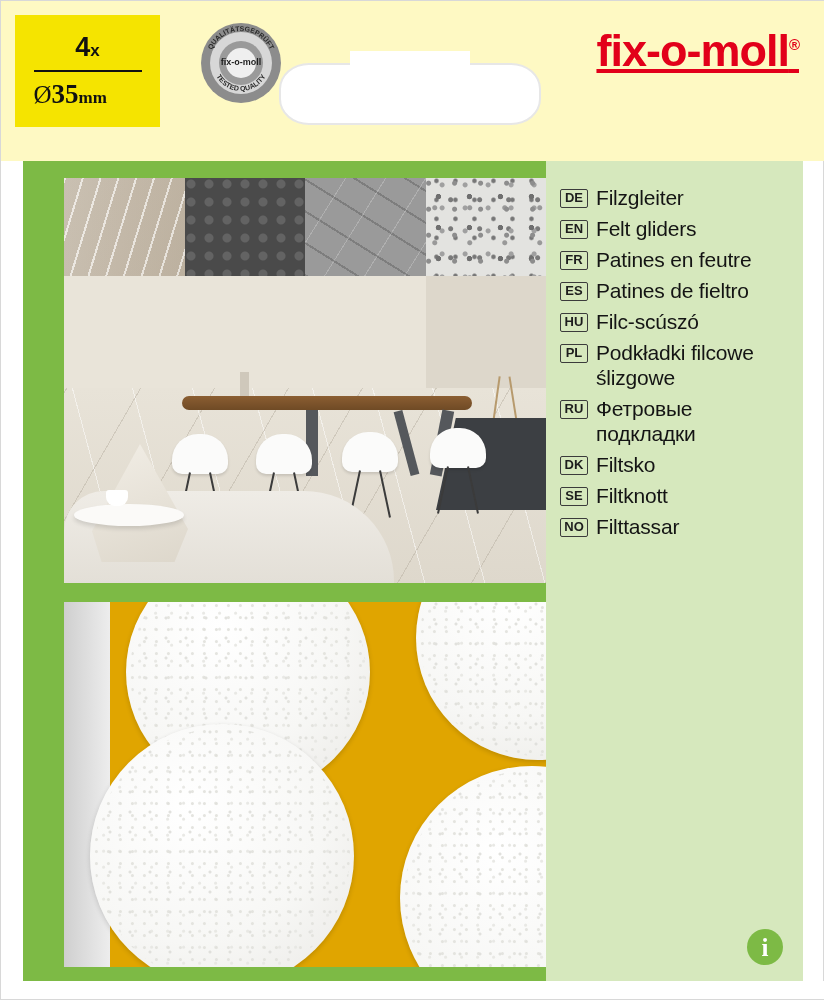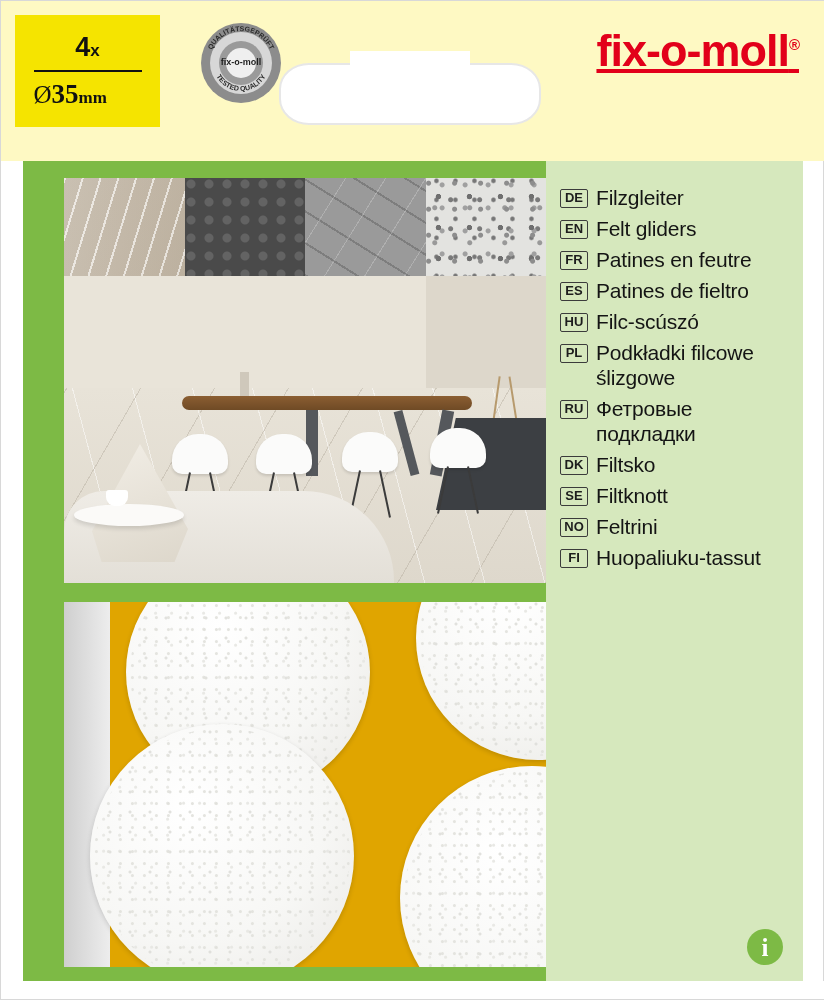--- a/index.html
+++ b/index.html
@@ -477,25 +477,21 @@
           <div class="lang-row">
             <span class="lang-code">DK</span>
             <span class="lang-text">Filtsko</span>
           </div>
           <div class="lang-row">
             <span class="lang-code">SE</span>
             <span class="lang-text">Filtknott</span>
           </div>
           <div class="lang-row">
             <span class="lang-code">NO</span>
-            <span class="lang-text">Feltrini</span>
-          </div>
-          <div class="lang-row">
-            <span class="lang-code">FI</span>
-            <span class="lang-text">Huopaliuku-tassut</span>
+            <span class="lang-text">Filttassar</span>
           </div>
 
         </div>
 
         <div class="info-badge">
           <span>i</span>
         </div>
       </div>
 
     </div>

